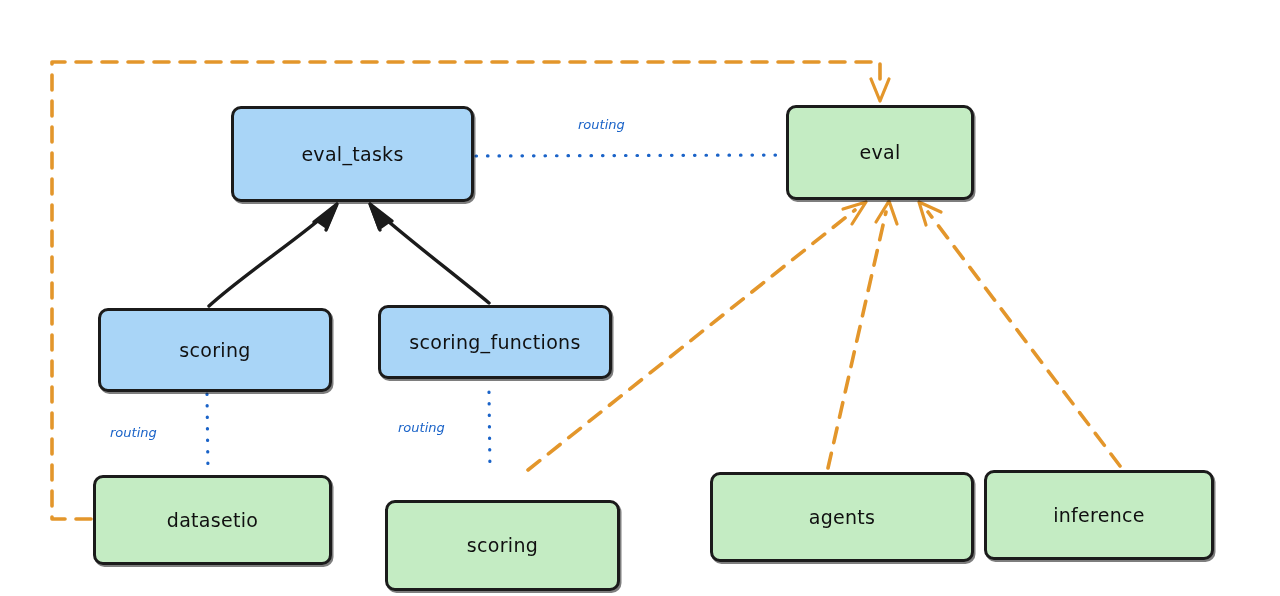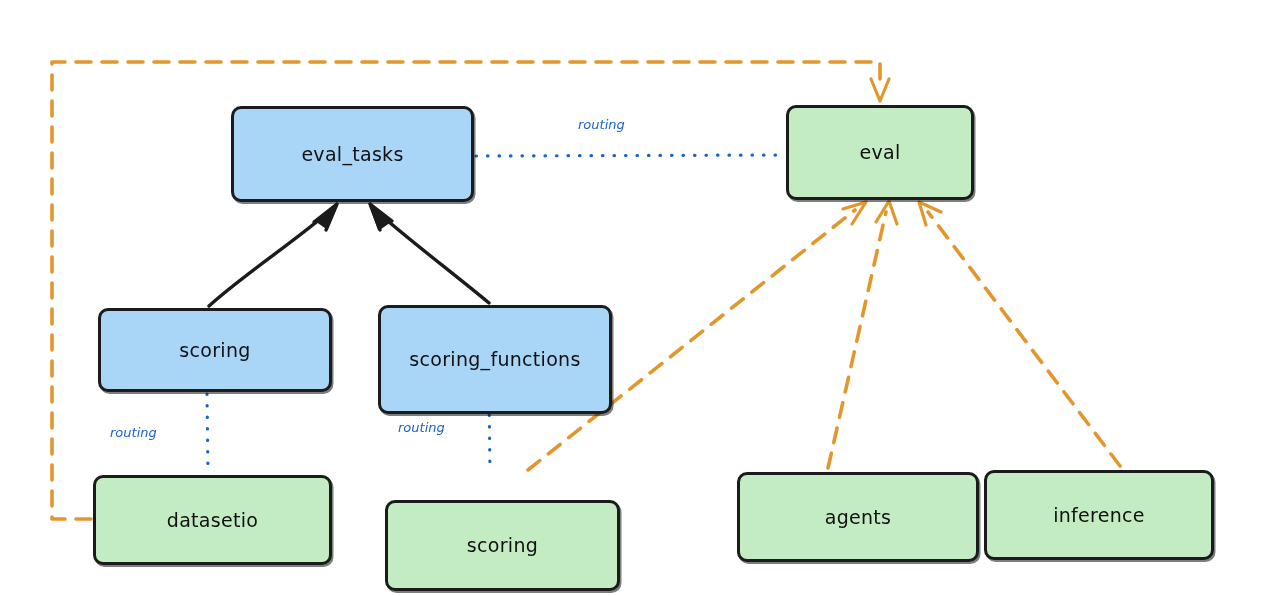--- a/index.html
+++ b/index.html
@@ -113,33 +113,33 @@
   </div>
 
   <div class="node node-green" style="left:786px; top:105px; width:188px; height:95px;">
     <span class="node-label">eval</span>
   </div>
 
   <div class="node node-blue" style="left:98px; top:308px; width:234px; height:84px;">
     <span class="node-label">scoring</span>
   </div>
 
-  <div class="node node-blue" style="left:378px; top:305px; width:234px; height:109px;">
+  <div class="node node-blue" style="left:378px; top:305px; width:234px; height:74px;">
     <span class="node-label">scoring_functions</span>
   </div>
 
   <div class="node node-green" style="left:93px; top:475px; width:239px; height:90px;">
     <span class="node-label">datasetio</span>
   </div>
 
   <div class="node node-green" style="left:385px; top:500px; width:235px; height:91px;">
     <span class="node-label">scoring</span>
   </div>
 
-  <div class="node node-green" style="left:710px; top:472px; width:242px; height:90px;margin-left:27px;">
+  <div class="node node-green" style="left:710px; top:472px; width:264px; height:90px;">
     <span class="node-label">agents</span>
   </div>
 
   <div class="node node-green" style="left:984px; top:470px; width:230px; height:90px;">
     <span class="node-label">inference</span>
   </div>
 
   <div class="edge-label" style="left:578px; top:117px;">routing</div>
 
   <div class="edge-label" style="left:110px; top:425px;">routing</div>

